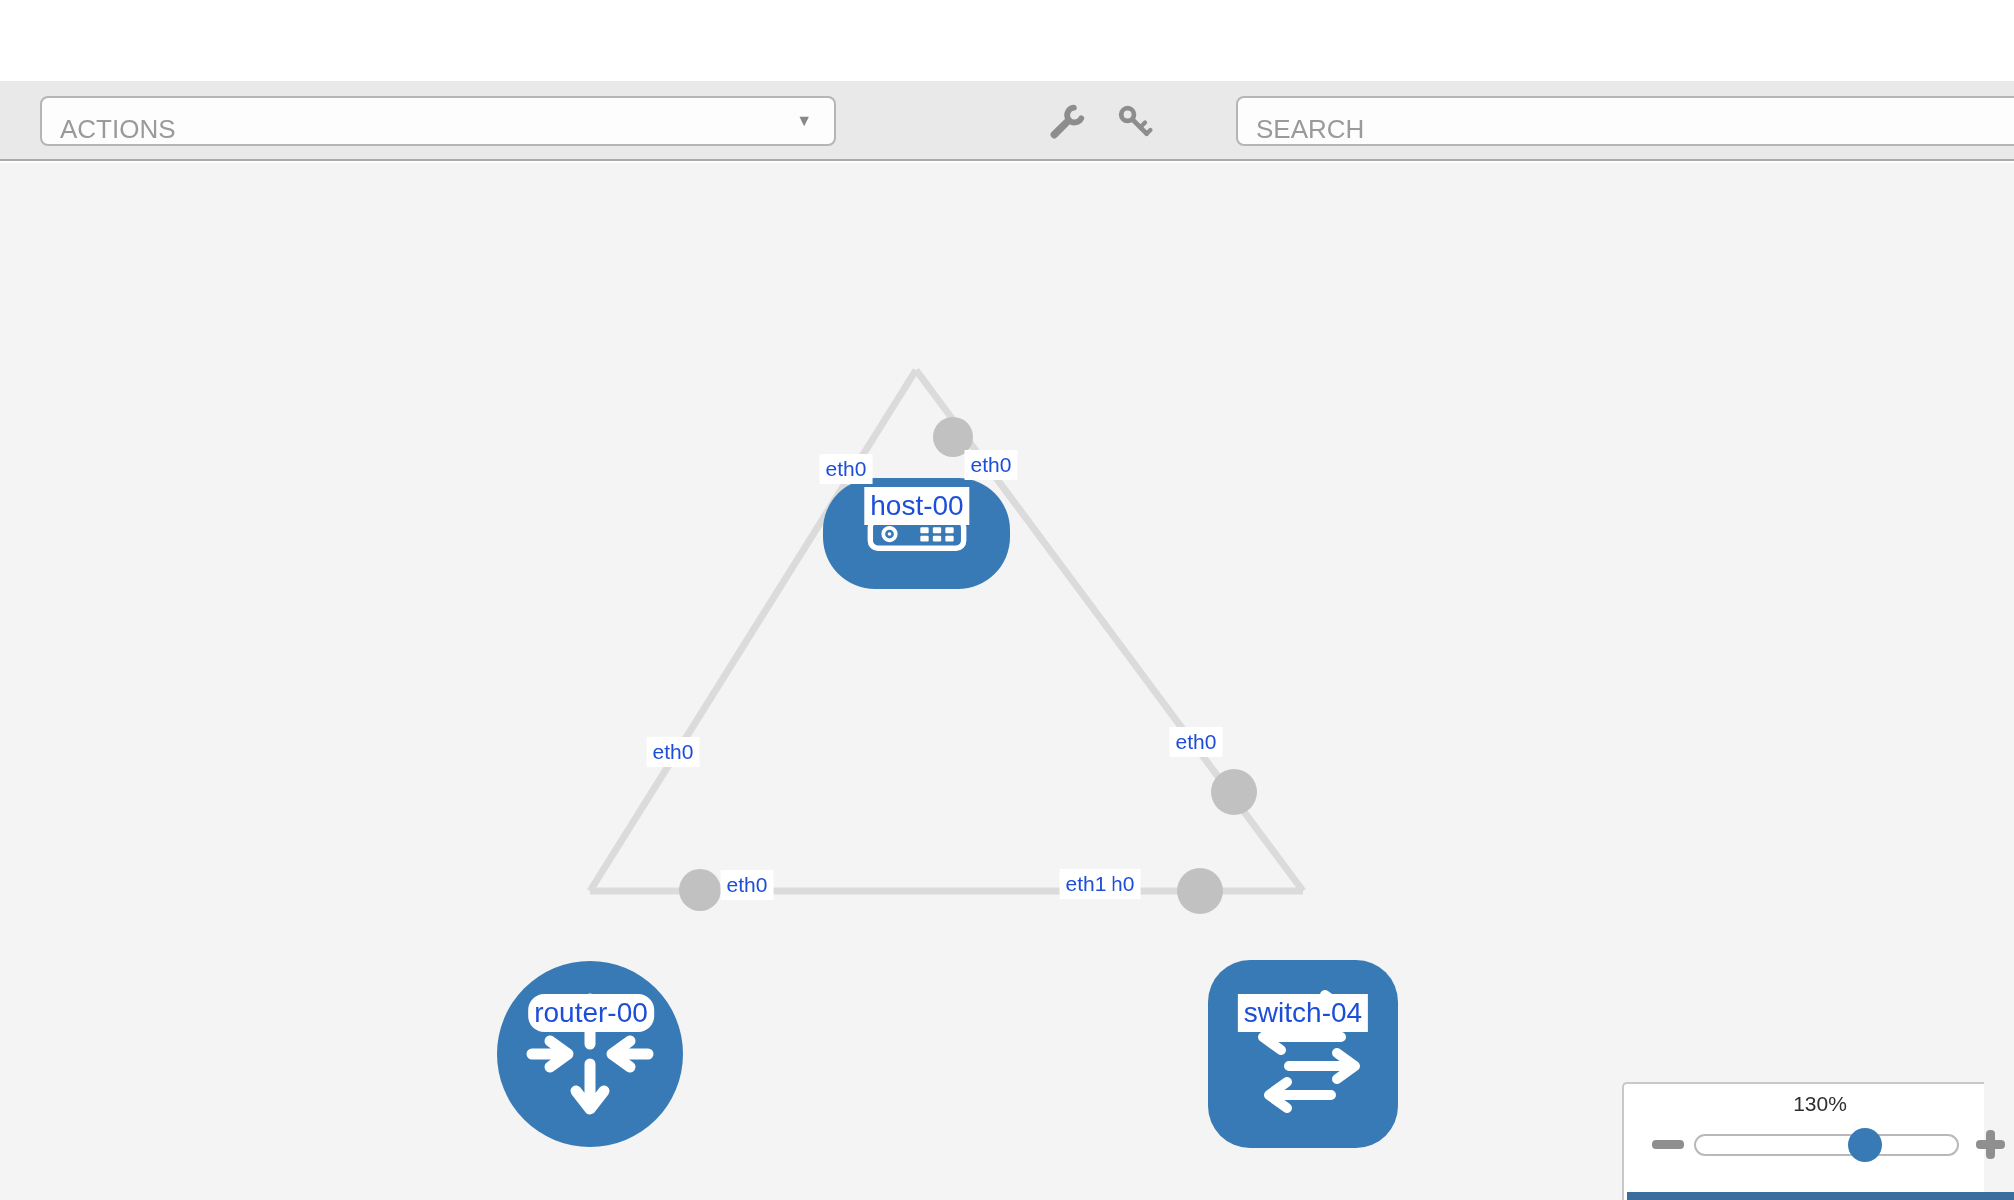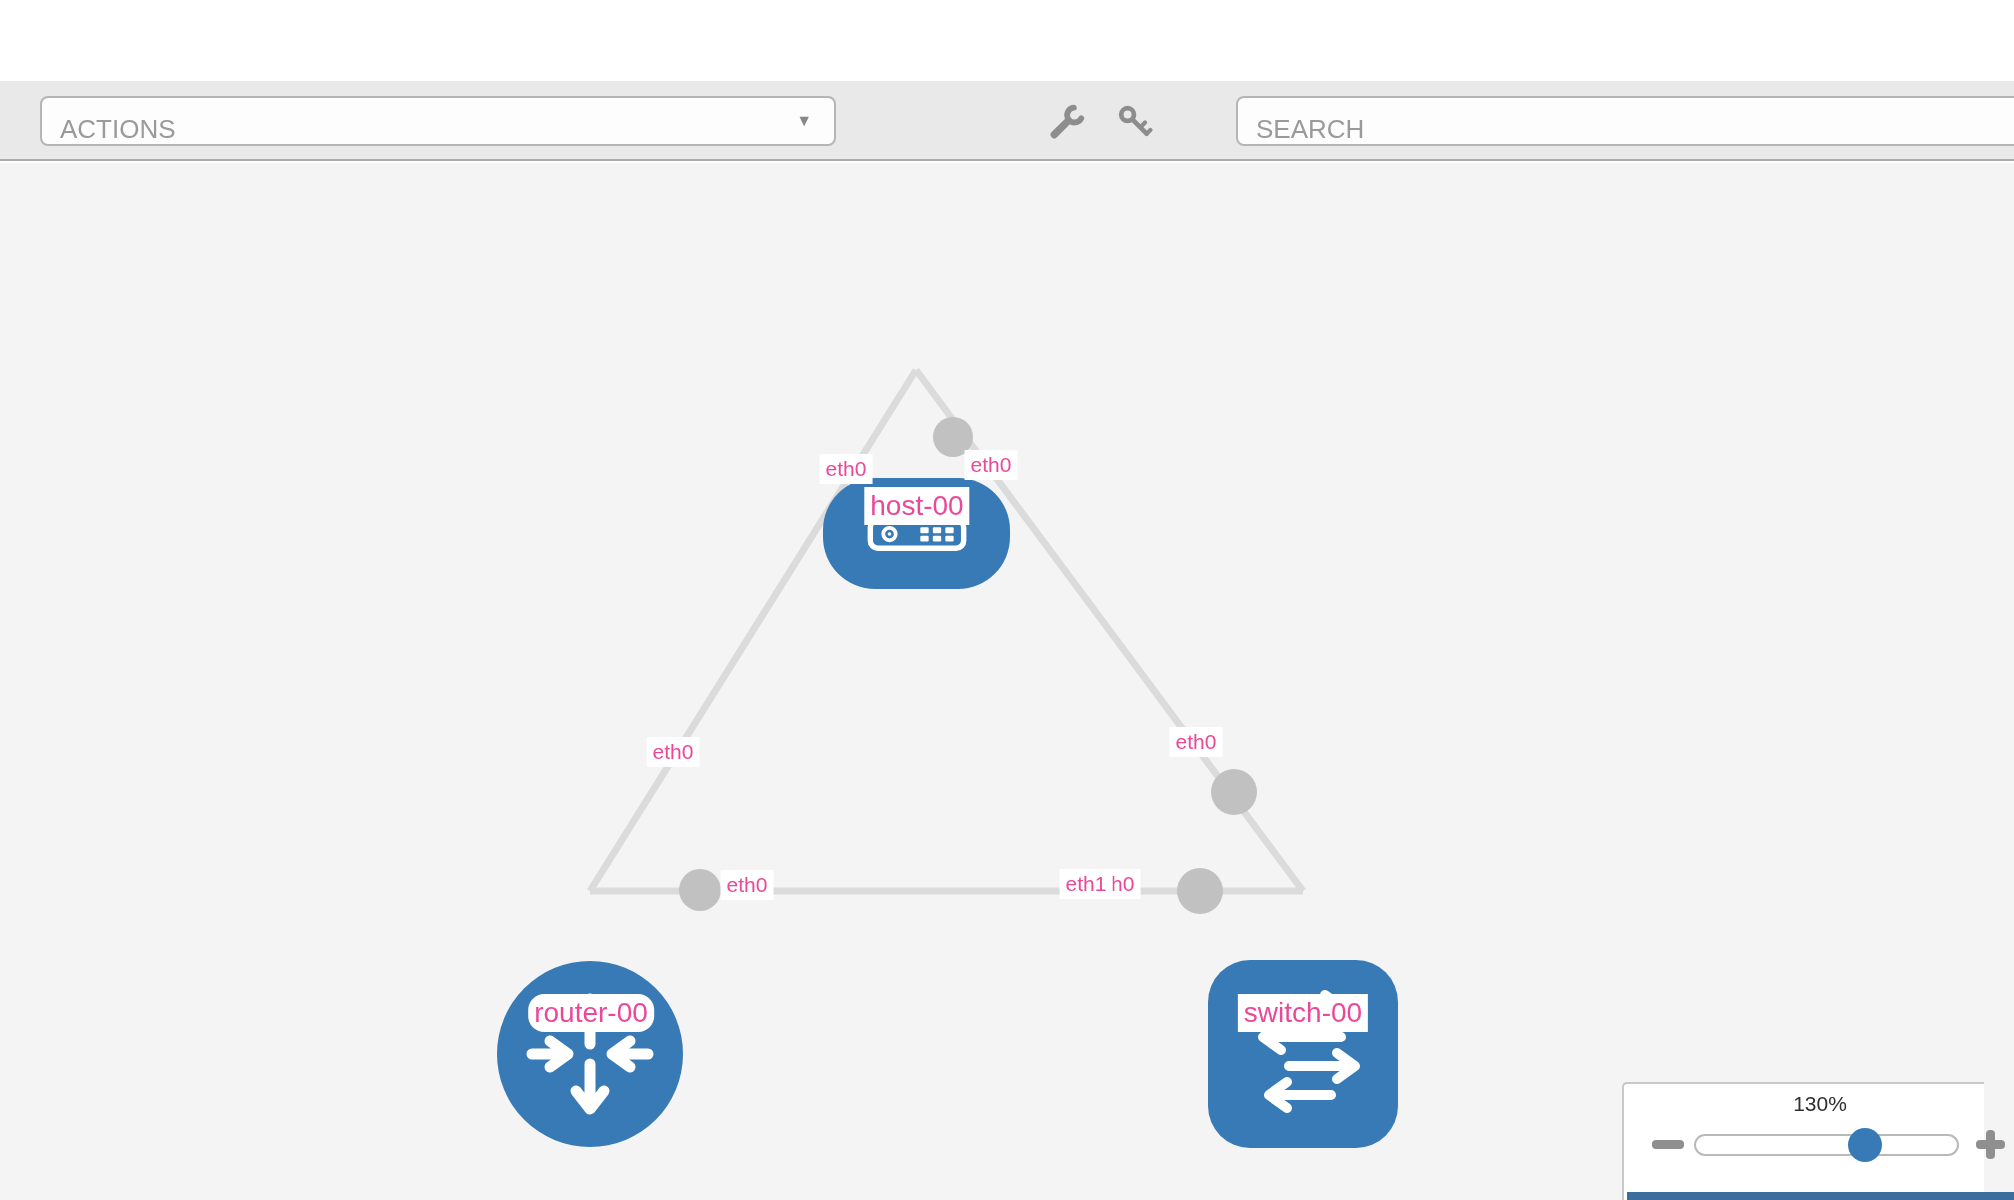--- a/index.html
+++ b/index.html
@@ -39,21 +39,21 @@
   svg.links-layer { position:absolute; left:0; top:-163px; width:2014px; height:1200px; z-index:1; }
 
   .node { position:absolute; background:#387ab5; display:flex; align-items:center;
           justify-content:center; z-index:2; cursor:pointer; }
   .node.host   { left:823px; top:315px; width:187px; height:111px; border-radius:52px; }
   .node.router { left:497px; top:798px; width:186px; height:186px; border-radius:50%; }
   .node.switch { left:1208px; top:797px; width:190px; height:188px; border-radius:42px; }
   .node svg { stroke:#ffffff; fill:none; stroke-linecap:round; stroke-linejoin:round; }
 
   .chip { position:absolute; transform:translate(-50%,-50%); background:#ffffff;
-          color:#ec4899; white-space:nowrap; z-index:3; padding:3px 6px; }
+          color:#1d4ed8; white-space:nowrap; z-index:3; padding:3px 6px; }
   .chip.name { font-size:28px; z-index:4; }
   .chip.intf { font-size:21px; }
   .chip.over { z-index:4; }
 
   
   .zoom-panel { position:absolute; left:1622px; top:919px; width:362px; height:118px;
                 background:#ffffff; border:2px solid #c8c8c8; border-right:none; border-bottom:none;
                 border-top-left-radius:5px; z-index:5; }
   .zoom-level { position:absolute; left:0; top:8px; width:392px; text-align:center;
                 font-size:21px; color:#2f2f2f; }
@@ -159,21 +159,21 @@
 
     <div class="chip intf" style="left:846px;  top:306px;">eth0</div>
     <div class="chip name" style="left:917px;  top:295px;margin-top:48px;">host-00</div>
     <div class="chip intf" style="left:991px;  top:302px;">eth0</div>
     <div class="chip intf" style="left:673px;  top:589px;">eth0</div>
     <div class="chip intf" style="left:747px;  top:722px;">eth0</div>
     <div class="chip intf" style="left:1196px; top:579px;">eth0</div>
     <div class="chip intf" style="left:1114px; top:721px;">eth0</div>
     <div class="chip intf over" style="left:1086px; top:721px;">eth1</div>
     <div class="chip name" style="left:591px;  top:850px;border-radius:16px;">router-00</div>
-    <div class="chip name" style="left:1303px; top:850px;">switch-00</div>
+    <div class="chip name" style="left:1303px; top:850px;">switch-04</div>
 
     <div class="zoom-panel">
       <div class="zoom-level">130%</div>
       <div class="hbar zoom-minus"></div>
       <div class="zoom-track"></div>
       <div class="zoom-thumb"></div>
       <div class="zoom-plus">
         <div class="h"></div>
         <div class="v"></div>
       </div>

